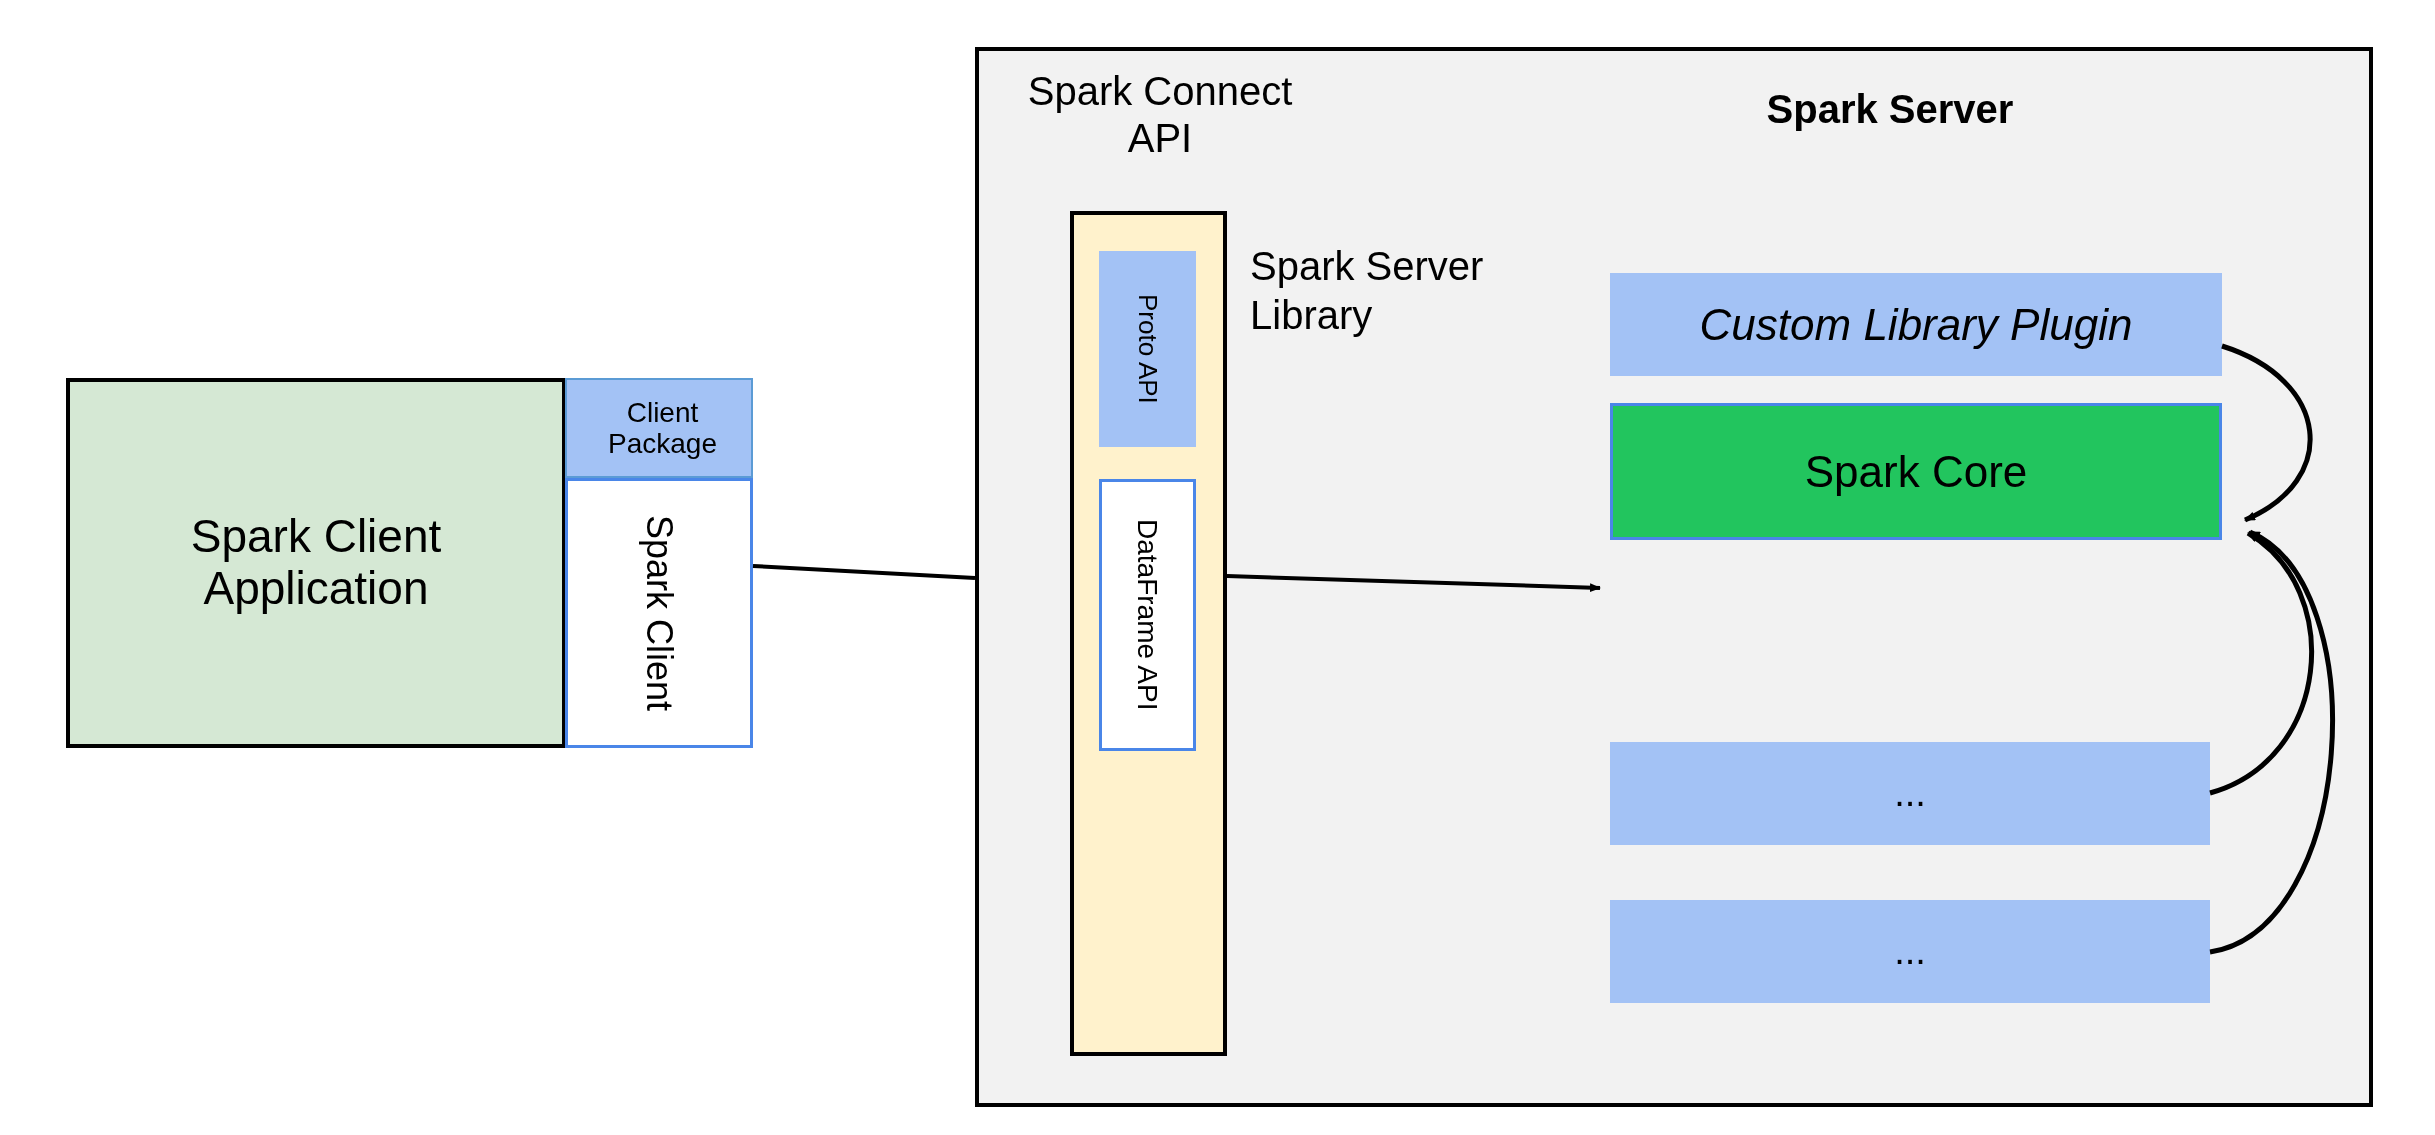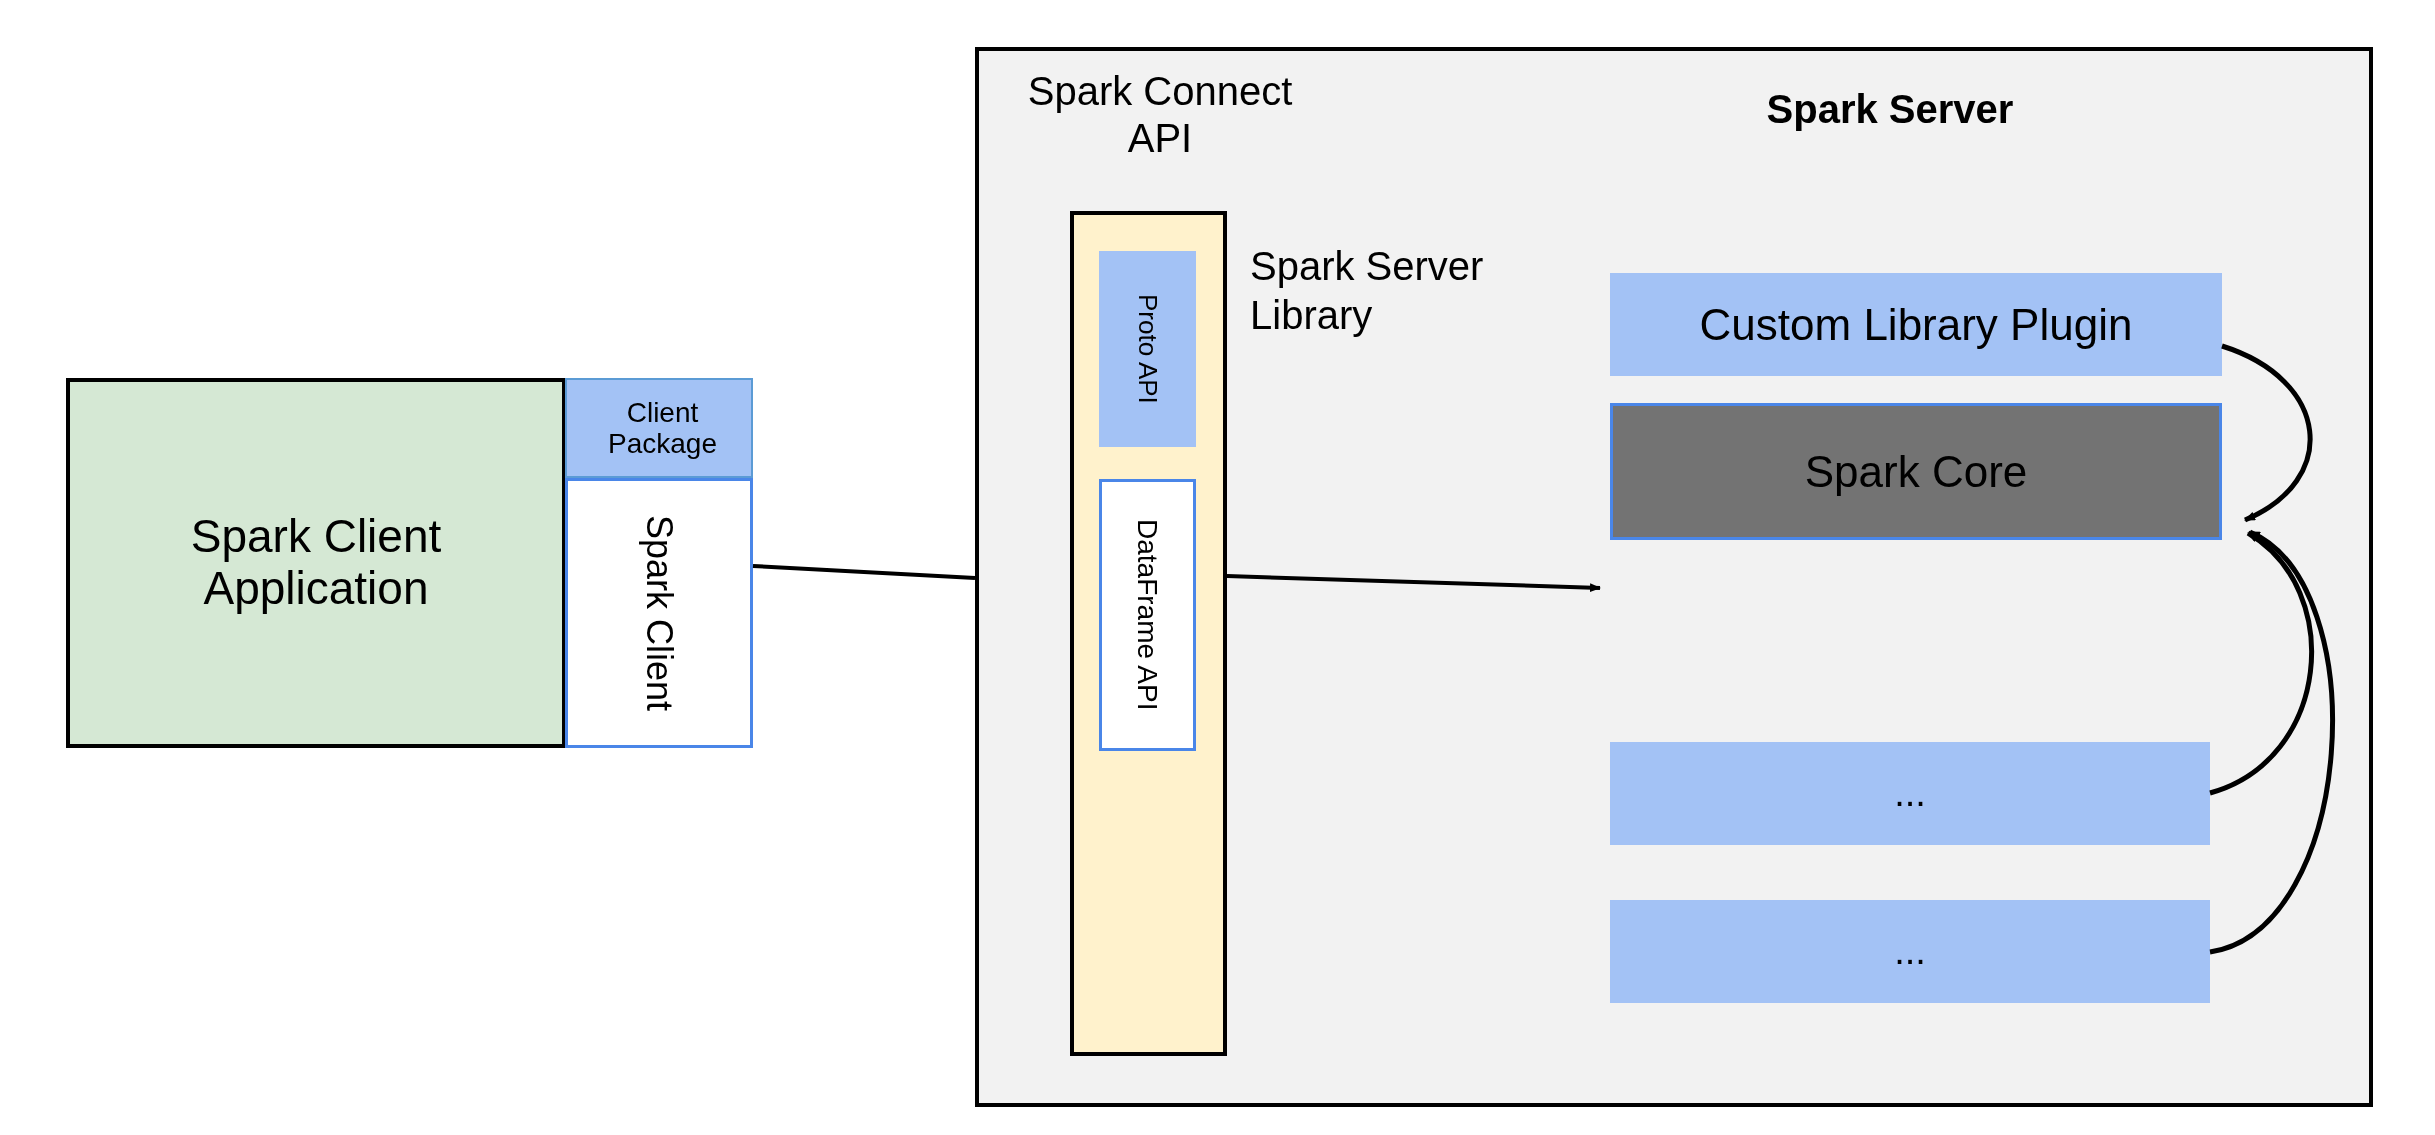--- a/index.html
+++ b/index.html
@@ -159,28 +159,29 @@
 
   
   #custom-library-plugin-box {
     left: 1610px;
     top: 273px;
     width: 612px;
     height: 103px;
     background: #a3c2f5;
     font-size: 44px;
     z-index: 3;
+    font-style: italic;
   }
 
   #spark-core-box {
     left: 1610px;
     top: 403px;
     width: 612px;
     height: 137px;
-    background: #737373;
+    background: #22c55e;
     border: 3px solid #4a86e8;
     font-size: 44px;
     z-index: 3;
   }
 
   #ellipsis-box-1 {
     left: 1610px;
     top: 742px;
     width: 600px;
     height: 103px;

